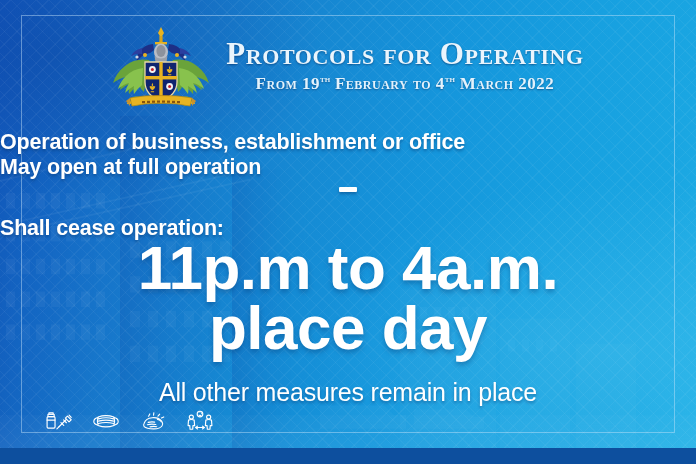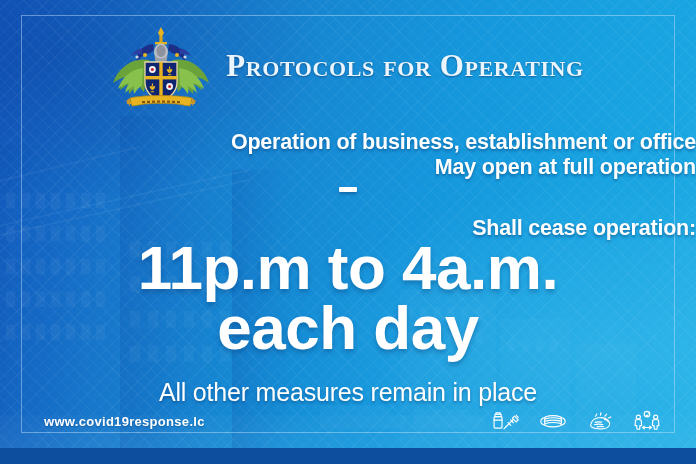--- a/index.html
+++ b/index.html
@@ -88,30 +88,30 @@
     text-shadow:0 1px 2px rgba(3,40,90,.5);
     margin-top:3px;
     font-variant:small-caps;
     white-space:nowrap;
   }
   .title-sub sup{ font-size:.62em; vertical-align:super; letter-spacing:0; }
 
   
   .mid{
     position:absolute; left:0; right:0; top:130px;
-    text-align:right;
+    text-align:left;
     color:#ffffff;
     text-shadow:0 2px 3px rgba(4,48,105,.45);
   }
   .mid .l1, .mid .l2, .mid .l3{
     font-weight:bold;
     letter-spacing:-.2px;
   }
   .mid .l1{ font-size:21.5px; line-height:1.17; }
-  .mid .l2{ font-size:21.5px; line-height:1.17;padding-left:16px; }
+  .mid .l2{ font-size:21.5px; line-height:1.17; }
   .sep{
     width:18px; height:5px; background:#ffffff; border-radius:1px;
     margin:7px auto 6px; box-shadow:0 2px 3px rgba(4,48,105,.4);
   }
   .mid .l3{ font-size:21.5px; line-height:1.17;margin-top:24px; }
 
   
   .big{
     position:absolute; left:0; right:0; top:238px;
     text-align:center; color:#ffffff;
@@ -364,39 +364,39 @@
             <rect x="50" y="76.5" width="3" height="2.2"></rect>
               <rect x="55" y="76.6" width="3" height="2.2"></rect>
             <rect x="60" y="76.8" width="3" height="2.2"></rect>
               <rect x="65" y="77" width="3" height="2.2"></rect>
           </g>
         </svg>
       </div>
 
       <div class="titles">
         <div class="title-main">Protocols for Operating</div>
+        <div class="title-sub"><span>From 19</span><sup>th</sup><span> February to 4</span><sup>th</sup><span> March 2022</span></div>
       </div>
     </div>
 
     <div class="mid">
       <div class="l1">Operation of business, establishment or office</div>
       <div class="l2">May open at full operation</div>
       <div class="sep"></div>
       <div class="l3">Shall cease operation:</div>
     </div>
 
     <div class="big">
       <div>11p.m to 4a.m.</div>
-      <div>each day</div>
+      <div>place day</div>
     </div>
 
     <div class="remain">All other measures remain in place</div>
 
     <div class="footer">
-      <div class="url">www.covid19response.lc</div>
 
       <div class="icons">
 
         <span class="ic">
           <svg viewBox="0 0 34 28" fill="none" stroke="#ffffff" stroke-width="1.3" stroke-linecap="round" stroke-linejoin="round" aria-hidden="true">
             <rect x="3.5" y="9" width="9" height="13" rx="1.2"></rect>
             <path d="M4.5,6.4 h7 v2.6 h-7 z"></path>
             <path d="M5.6,4.6 h4.8 v1.8 h-4.8 z"></path>
             <path d="M3.5,13 h9"></path>
             <path d="M17,20.5 l8.5,-8.5"></path>

